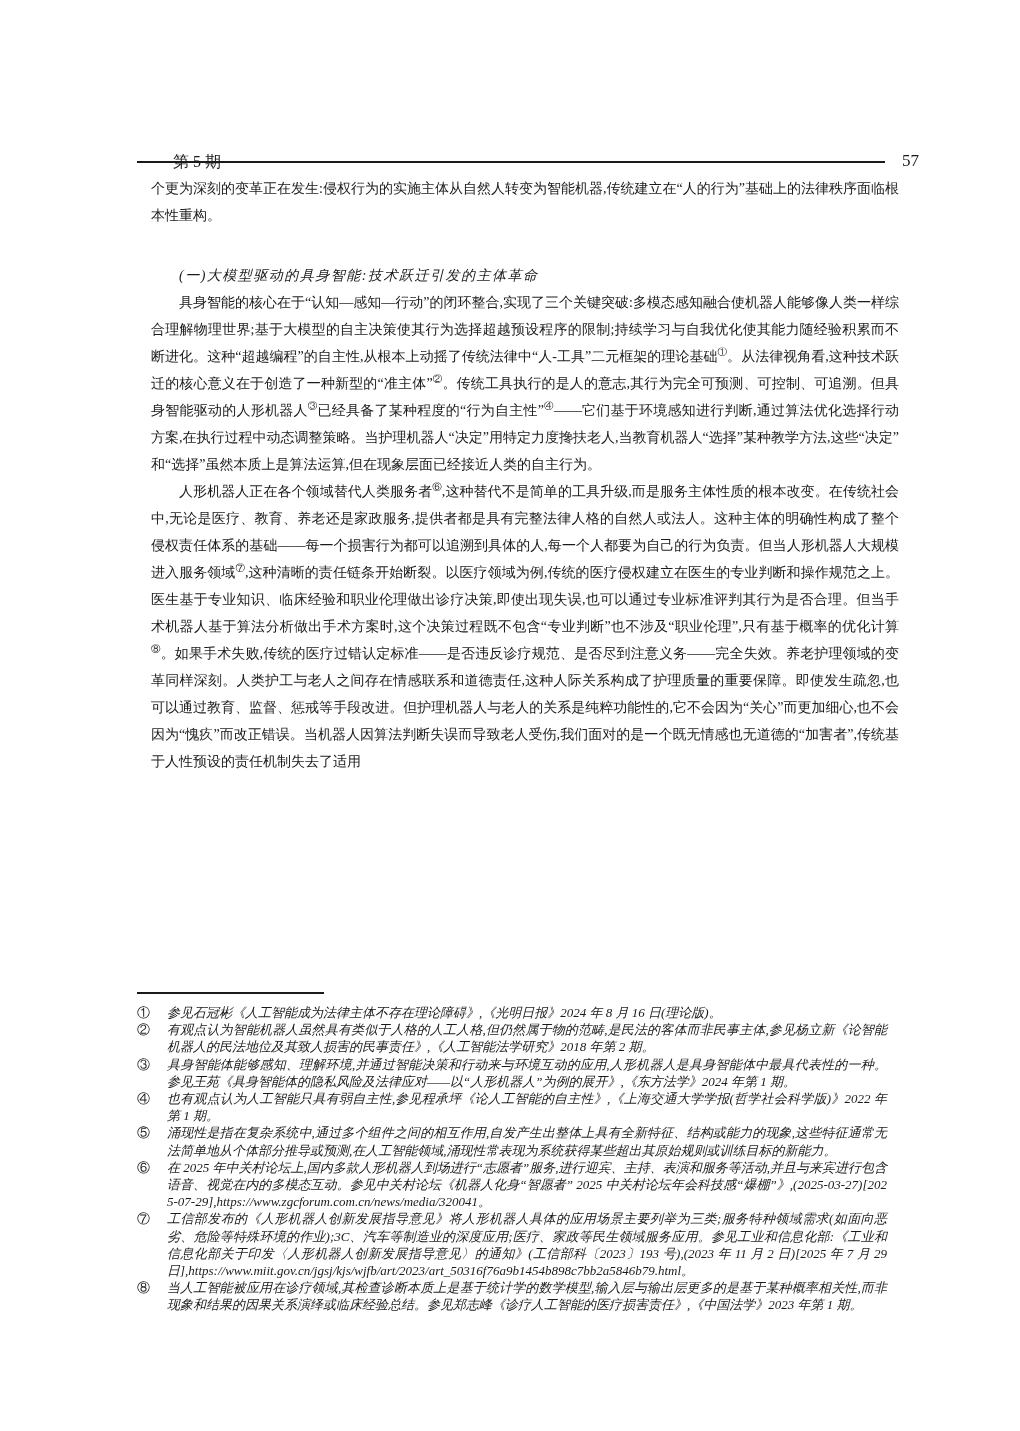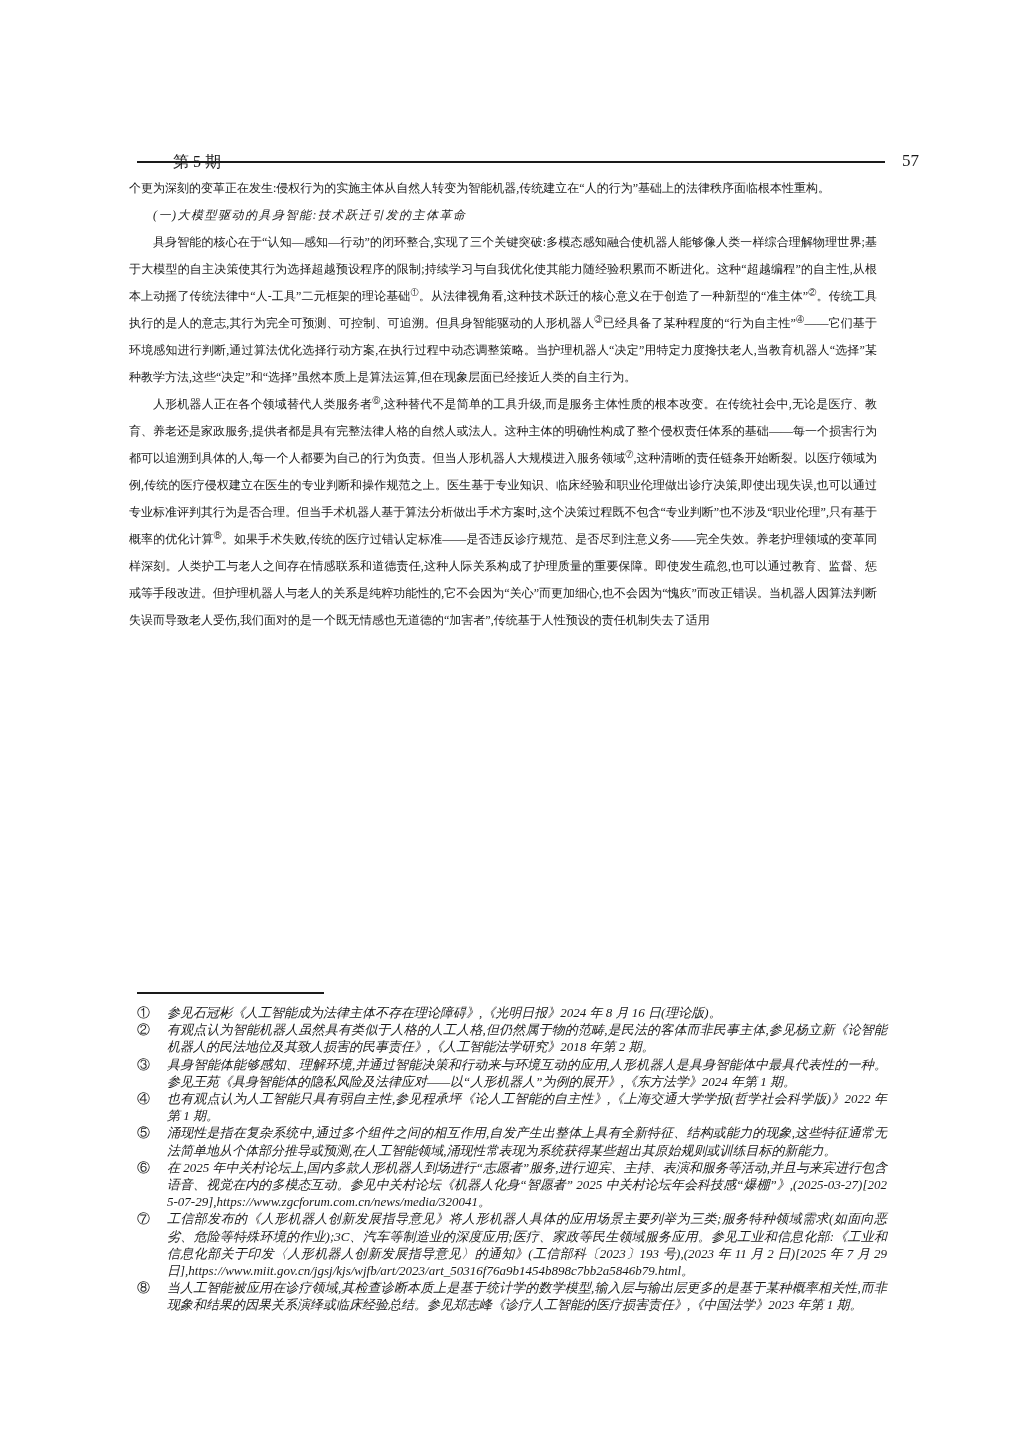--- a/index.html
+++ b/index.html
@@ -36,34 +36,35 @@
     position: absolute;
     left: 137px;
     top: 161px;
     width: 748px;
     height: 0;
     border-top: 2px solid #1a1a1a;
   }
   
   .article-body {
     position: absolute;
-    left: 129px;
+    left: 151px;
     top: 175px;
     width: 748px;
-    font-size: 12px;
+    font-size: 14px;
     line-height: 27px;
     text-align: justify;
     text-justify: inter-ideograph;
   }
   .para { text-indent: 2em; }
   .para.cont { text-indent: 0; }
   .sec-heading {
     text-indent: 2em;
     font-style: italic;
     letter-spacing: 1.5px;
+    margin-top: 33px;
   }
   sup.fn-mark {
     font-size: 0.68em;
     vertical-align: super;
     line-height: 0;
     font-style: normal;
   }
   
   .footnote-sep {
     position: absolute;

